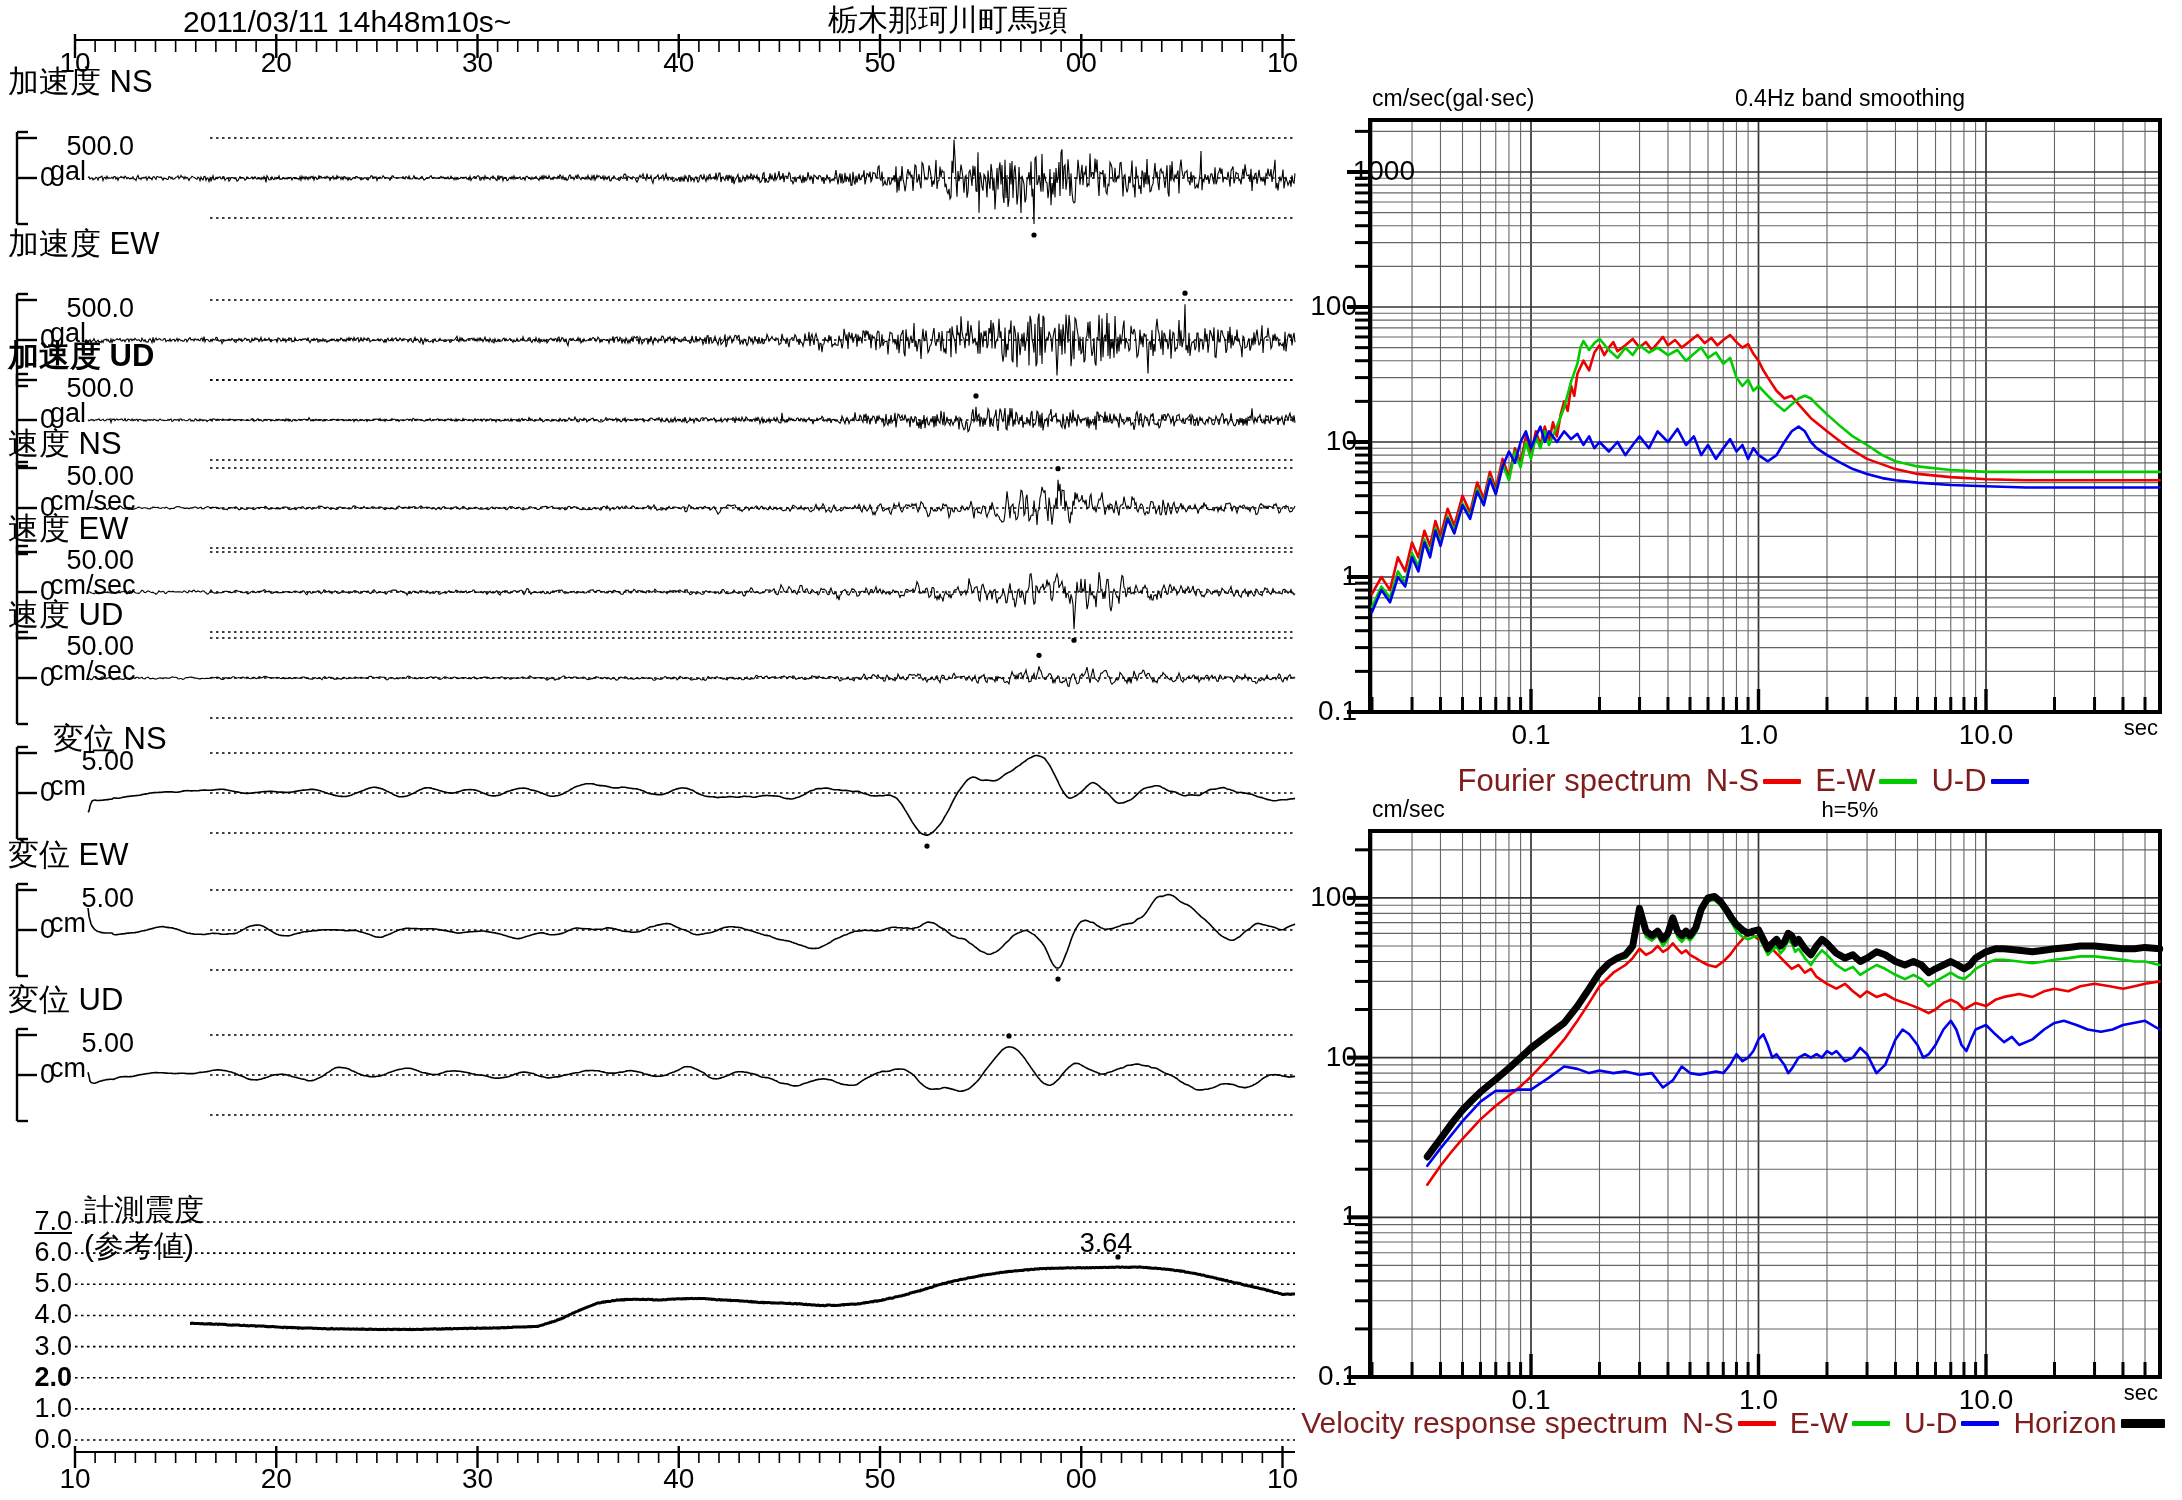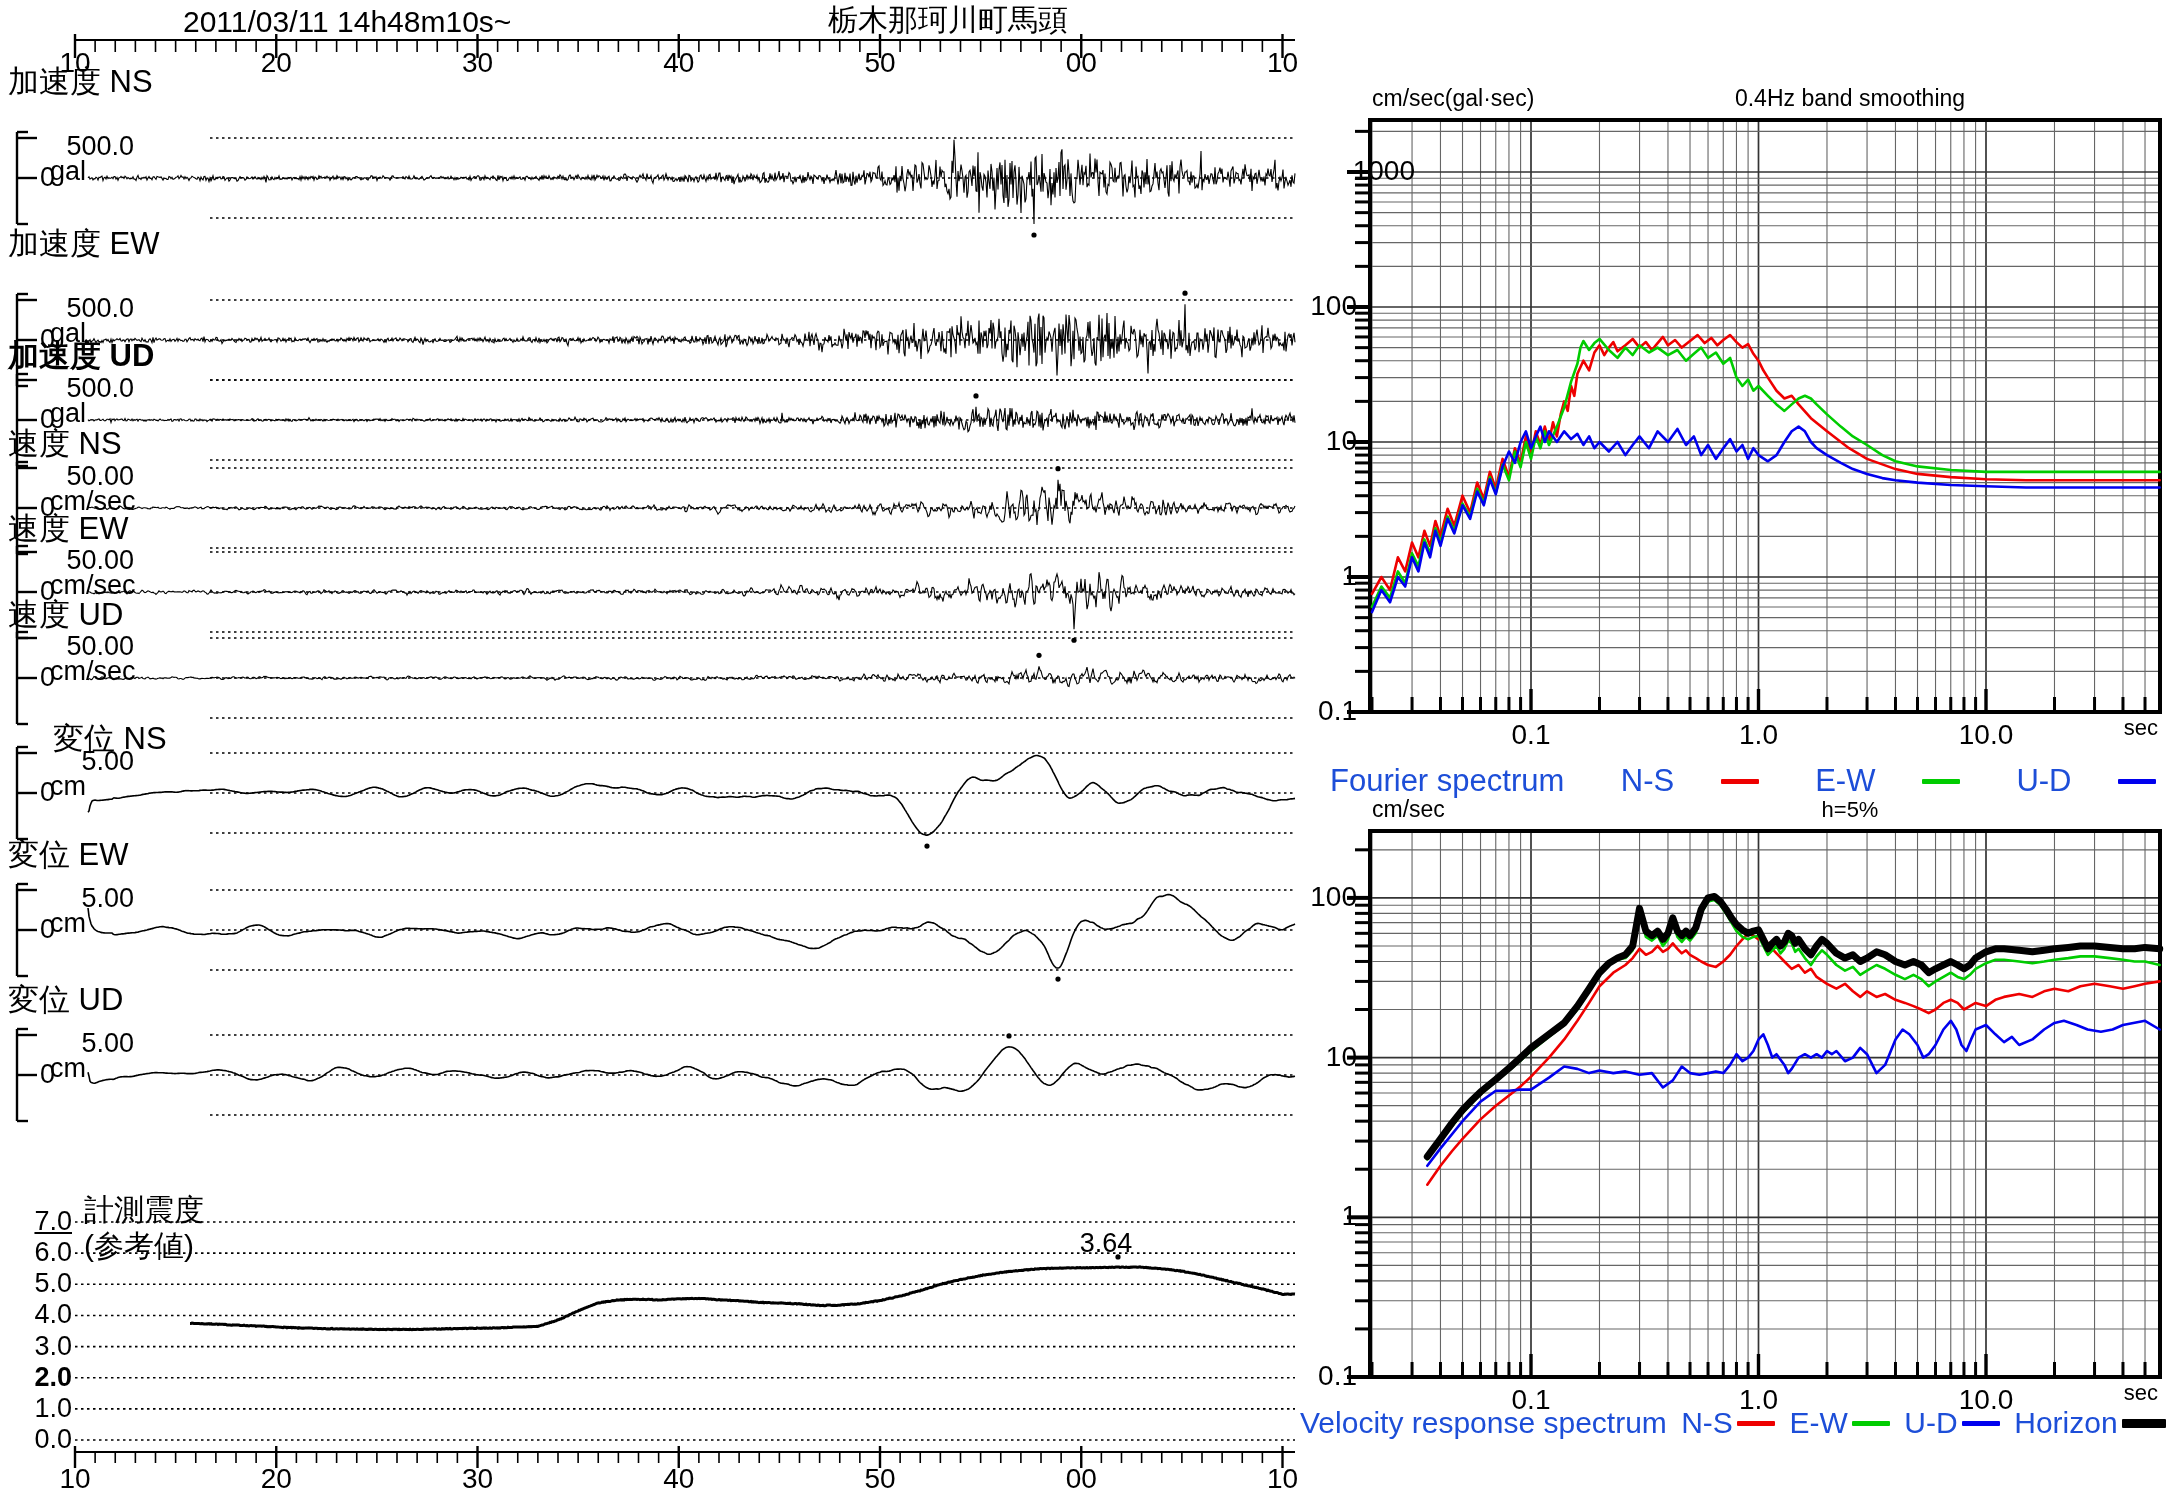--- a/index.html
+++ b/index.html
@@ -8,22 +8,22 @@
   #gfx{position:absolute;left:0;top:0;}
   #labels{position:absolute;left:0;top:0;width:2182px;height:1500px;}
   .lbl{position:absolute;color:#000;white-space:nowrap;line-height:1.05;
        font-family:"Liberation Sans",sans-serif;}
   .t22{font-size:22px;}
   .t23{font-size:23px;}
   .t27{font-size:27px;}
   .t28{font-size:28px;}
   .t30{font-size:30px;}
   .t31{font-size:31px;}
-  .legend{position:absolute;display:flex;align-items:center;justify-content:space-between;
-          color:#1d4ed8;font-family:"Liberation Sans",sans-serif;}
+  .legend{position:absolute;display:flex;align-items:center;justify-content:center;
+          color:#7f1d1d;font-family:"Liberation Sans",sans-serif;}
   .legend .dash{display:inline-block;border-radius:1px;margin:0 14px 0 4px;}
 </style>
 </head>
 <body>
 
 <div class="page">
   <svg id="gfx" width="2182" height="1500">
       <line x1="75" y1="40" x2="1295" y2="40" stroke="#000" stroke-width="2"></line>
       <line x1="75" y1="34" x2="75" y2="58" stroke="#000" stroke-width="2.4"></line>
       <line x1="95.125" y1="40" x2="95.125" y2="52" stroke="#000" stroke-width="1.6"></line>

